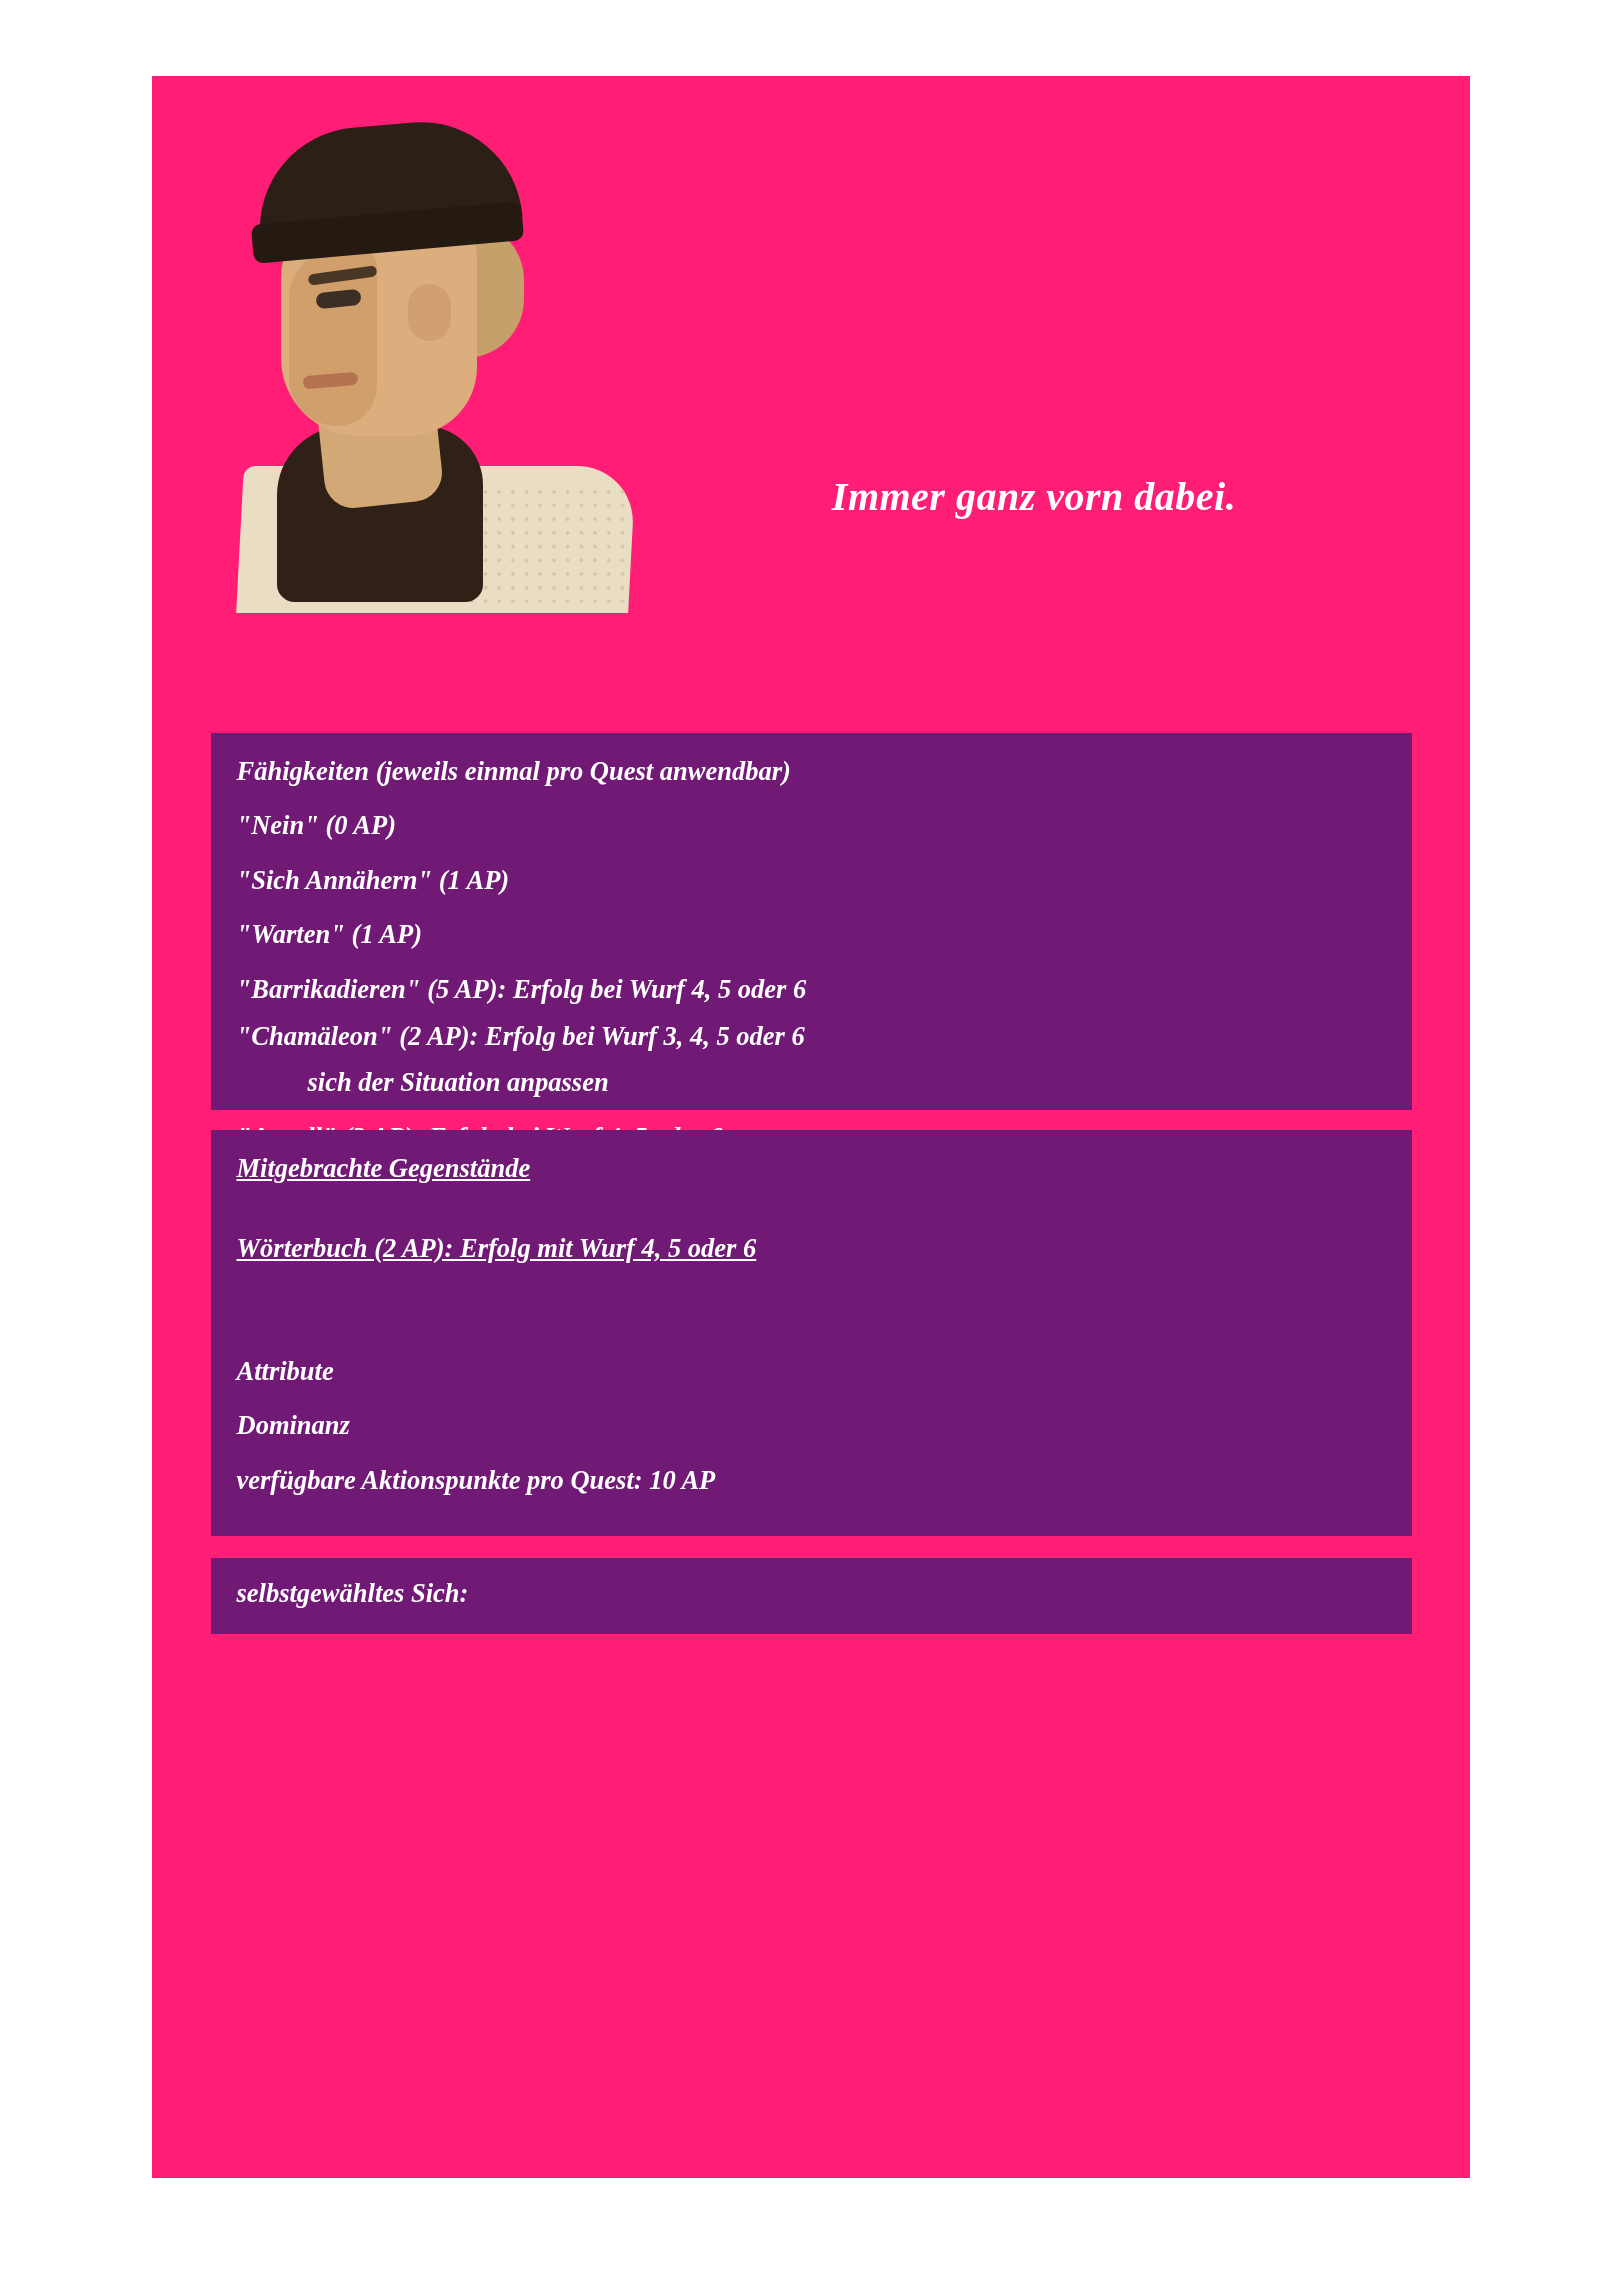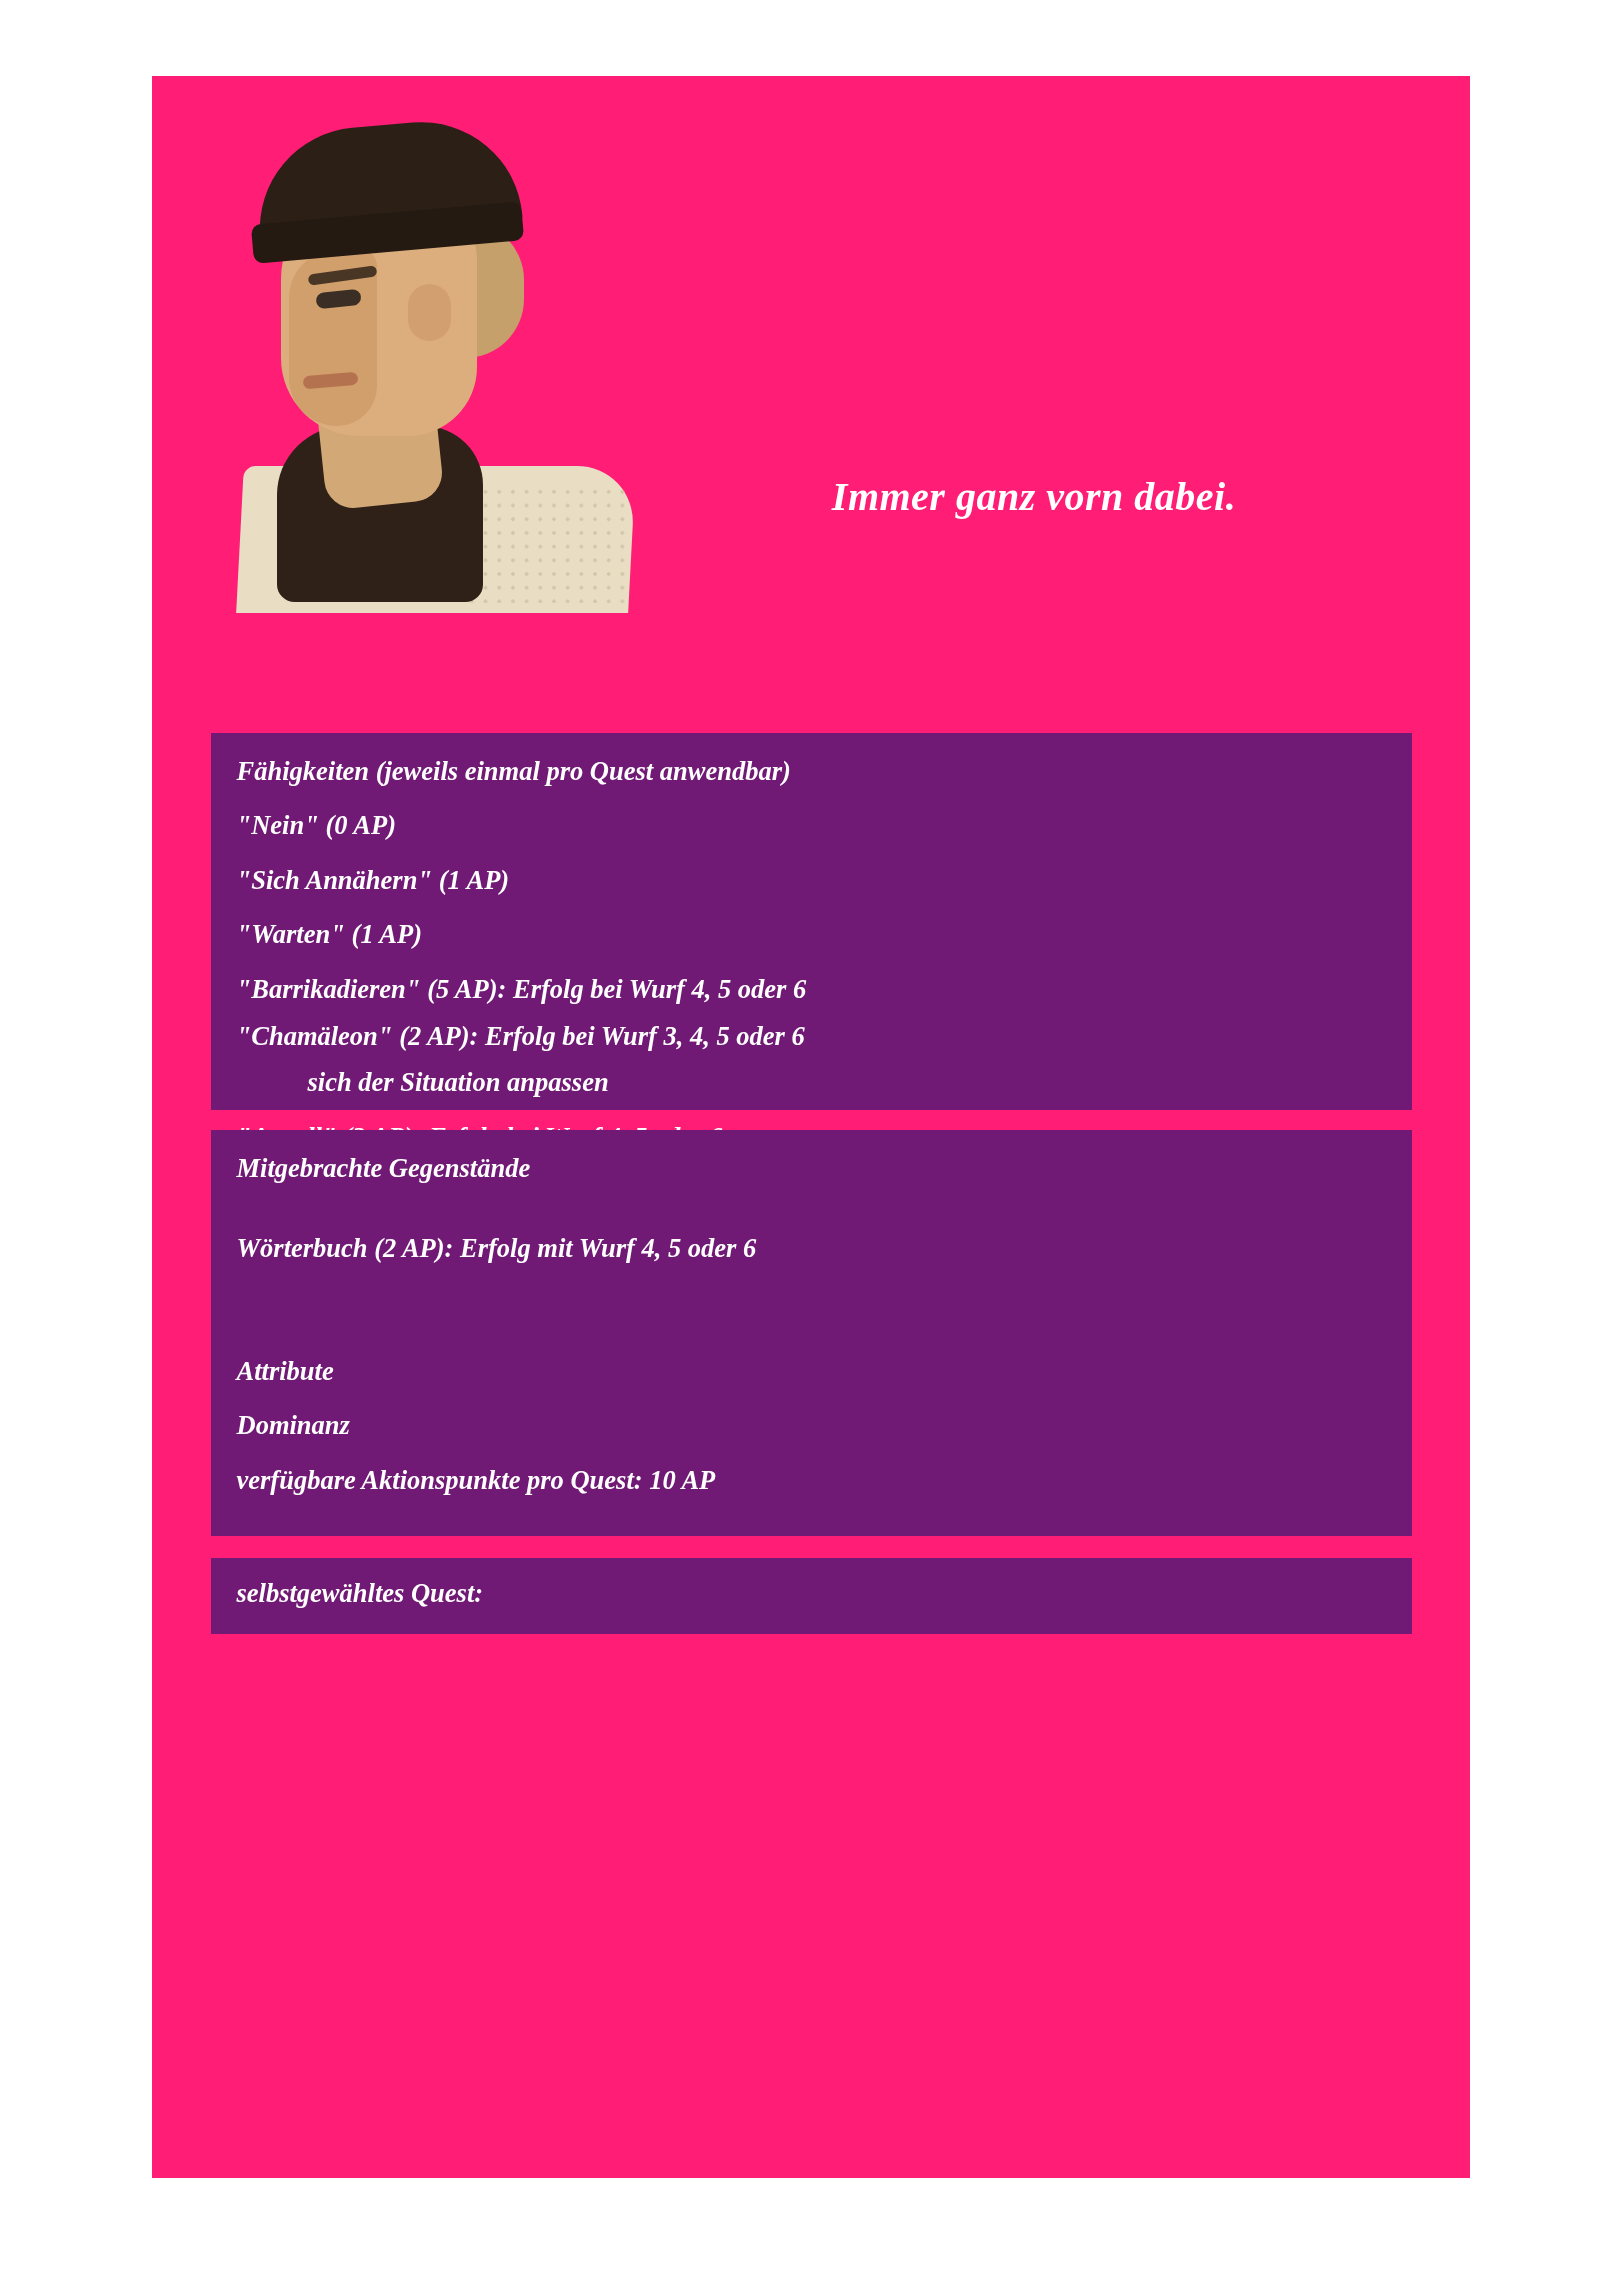--- a/index.html
+++ b/index.html
@@ -196,21 +196,21 @@
   
   .block {
     position: absolute;
     background: #701a75;
     color: #ffffff;
     font-style: italic;
     font-weight: bold;
     box-sizing: border-box;
   }
   .block-abilities { left: 59px; top: 657px;  width: 1201px; height: 377px; padding: 21.6px 25.5px 0 25.5px; }
-  .block-items     { left: 59px; top: 1054px; width: 1201px; height: 208px; padding: 21.6px 25.5px 0 25.5px; }
+  .block-items     { left: 59px; top: 1054px; width: 1201px; height: 208px; padding: 21.6px 25.5px 0 25.5px; text-decoration: underline; }
   .block-attr      { left: 59px; top: 1259px; width: 1201px; height: 201px; padding: 19.6px 25.5px 0 25.5px; }
   .block-age       { left: 59px; top: 1482px; width: 1201px; height: 76px;  padding: 18.6px 25.5px 0 25.5px; }
 
   .line {
     font-size: 26.5px;
     line-height: 33px;
     margin-bottom: 21.6px;
     white-space: pre;
   }
   .line .indent {
@@ -262,18 +262,18 @@
       <div class="line line-last">Wörterbuch (2 AP): Erfolg mit Wurf 4, 5 oder 6</div>
     </div>
 
     <div class="block block-attr">
       <div class="line">Attribute</div>
       <div class="line">Dominanz</div>
       <div class="line line-last">verfügbare Aktionspunkte pro Quest: 10 AP</div>
     </div>
 
     <div class="block block-age">
-      <div class="line line-last">selbstgewähltes Quest:</div>
+      <div class="line line-last">selbstgewähltes Sich:</div>
     </div>
 
   </div>
 </div>
 
 
 </body></html>

